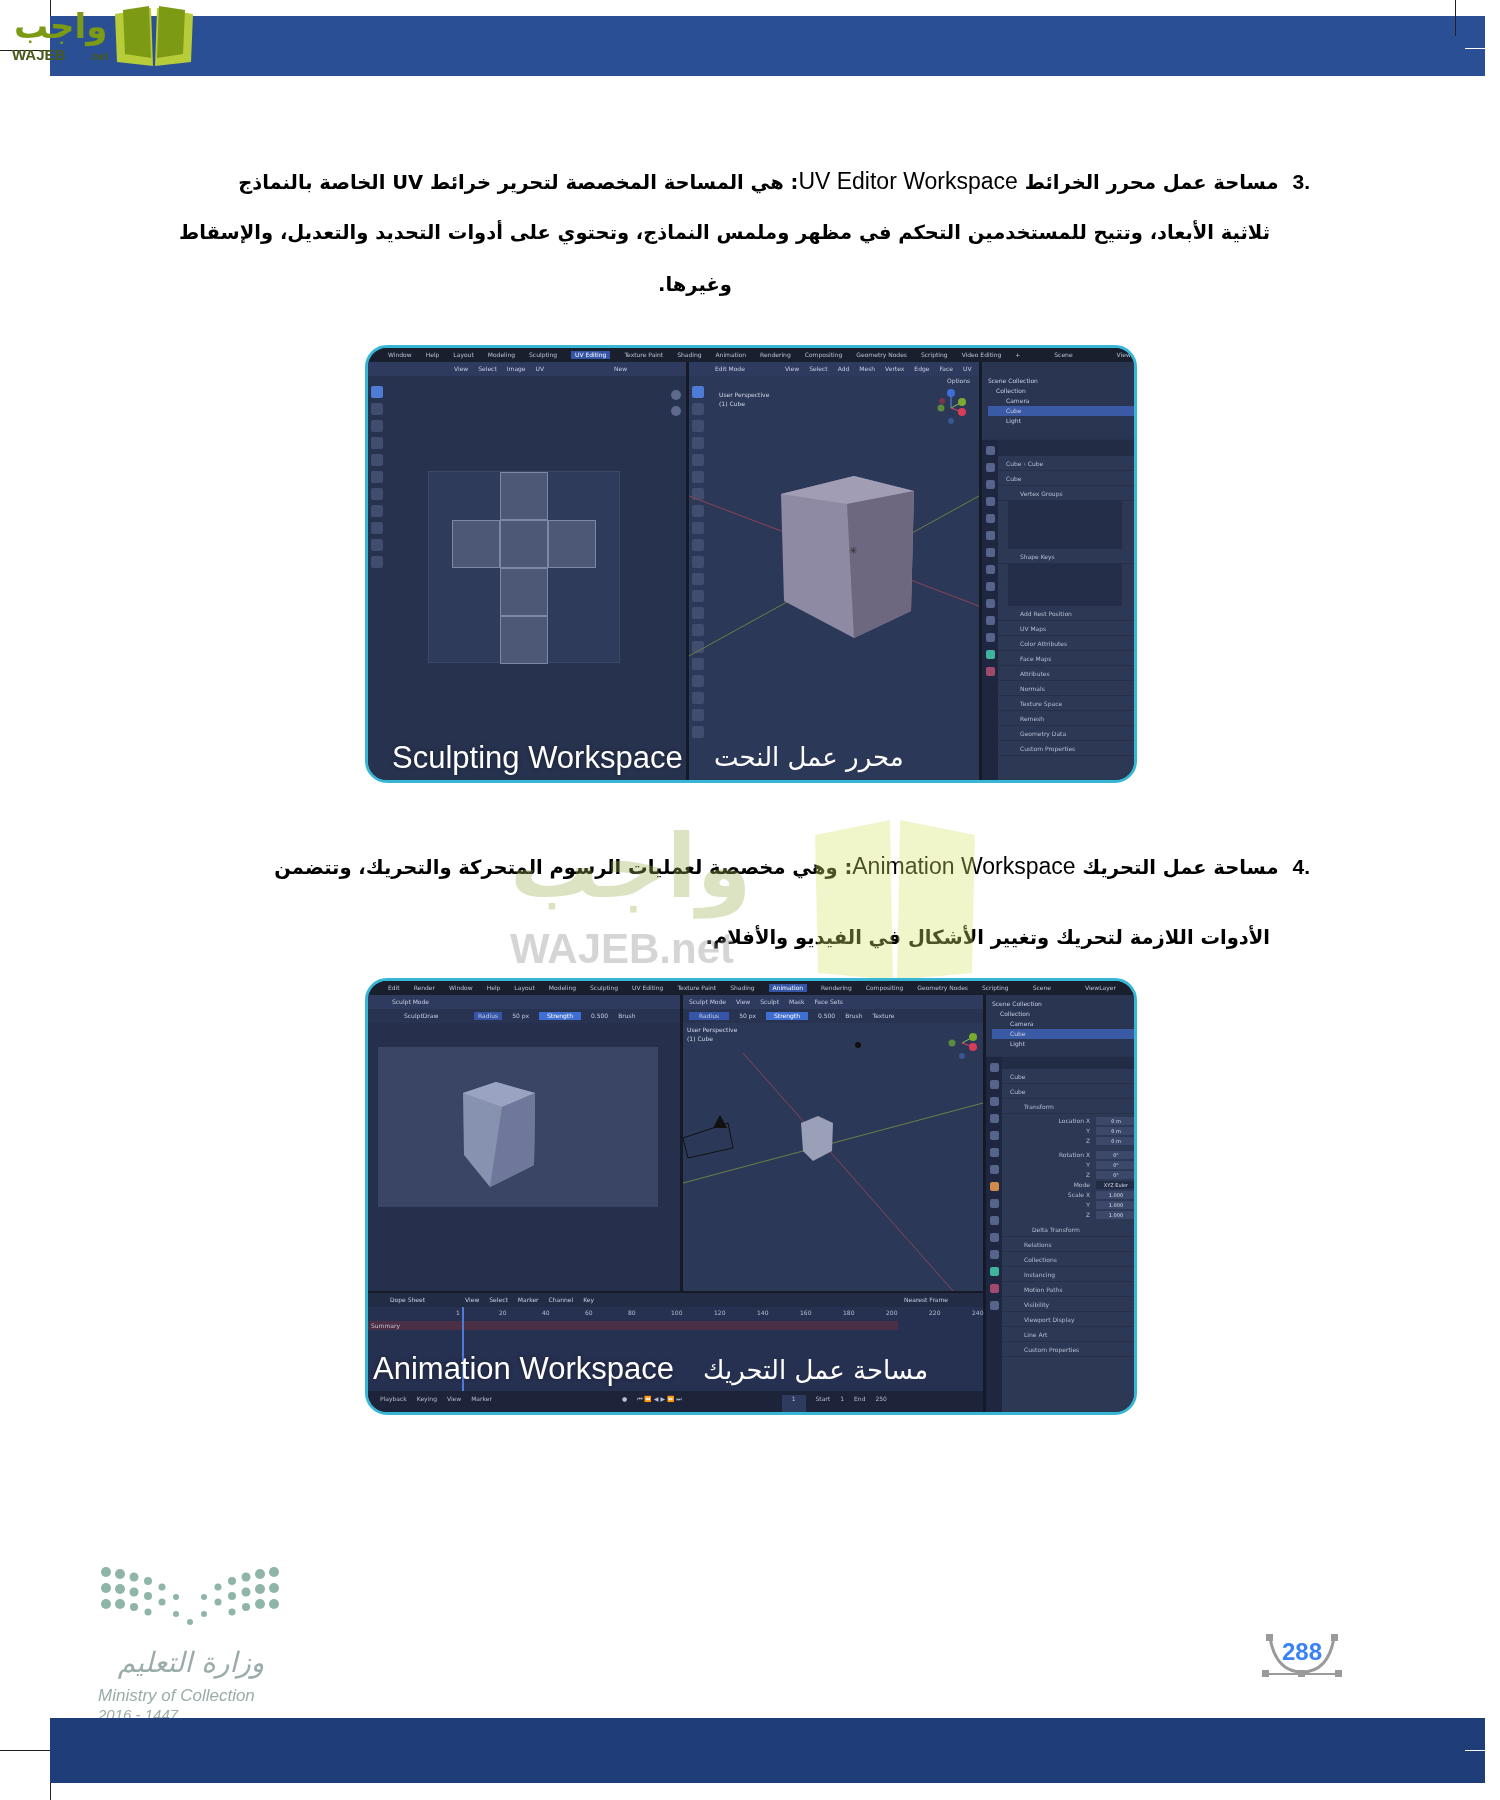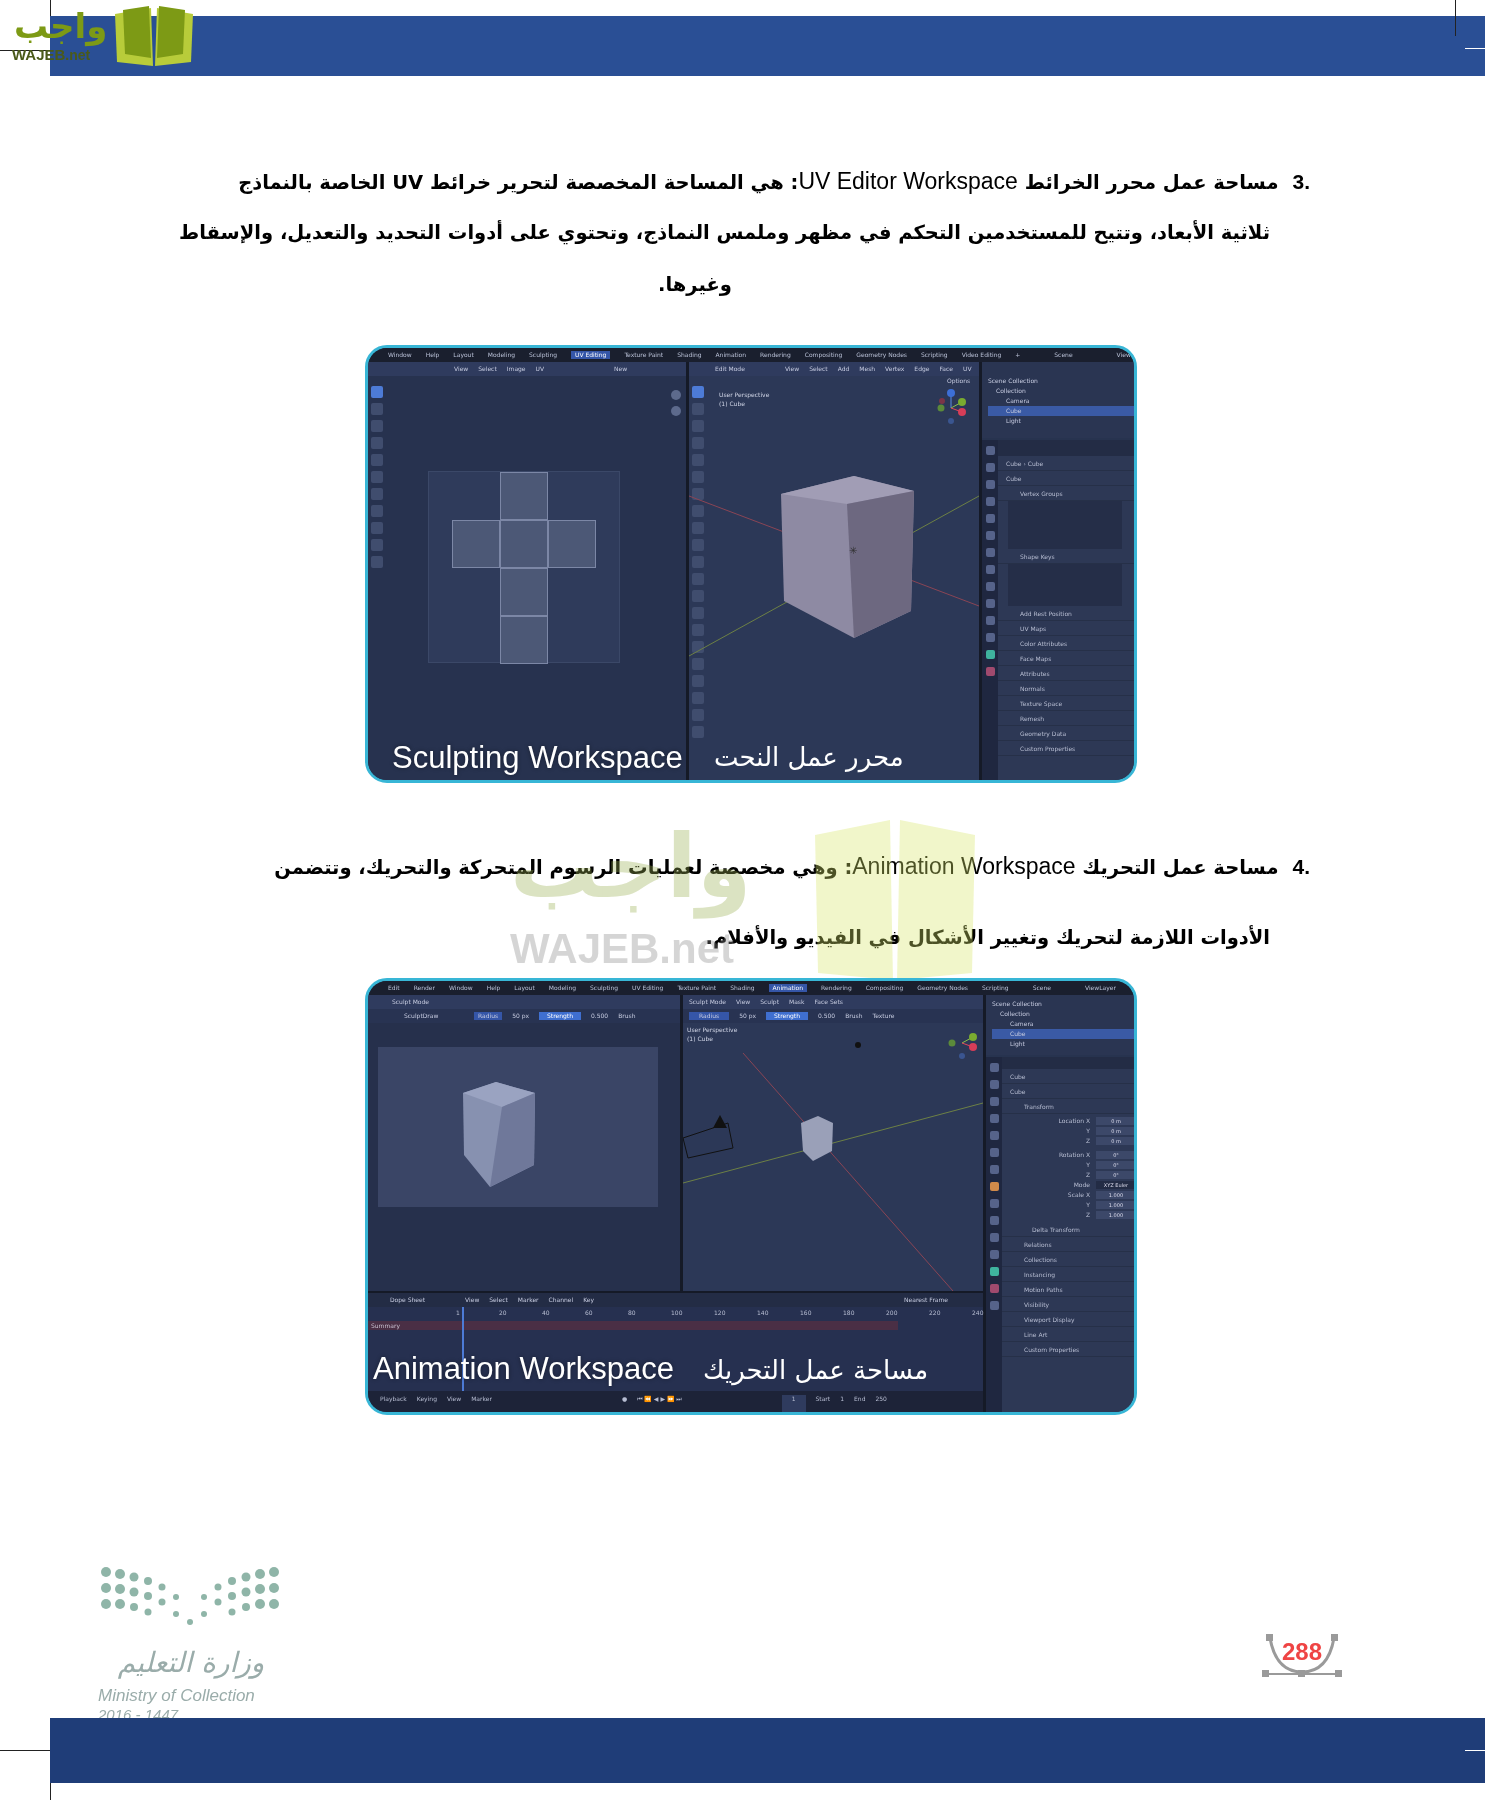--- a/index.html
+++ b/index.html
@@ -3,21 +3,21 @@
 <meta charset="utf-8">
 <style>
   * { box-sizing: border-box; margin: 0; padding: 0; }
   body { width: 1500px; height: 1800px; background: #ffffff; position: relative; overflow: hidden; font-family: "DejaVu Sans", sans-serif; }
   .top-band { position: absolute; left: 50px; top: 16px; width: 1435px; height: 60px; background: #2a4f95; }
   .bottom-band { position: absolute; left: 50px; top: 1718px; width: 1435px; height: 65px; background: #1f3d78; }
   .crop { position: absolute; background: #222; }
   .logo { position: absolute; left: 8px; top: 4px; width: 185px; height: 62px; }
   .logo-ar { position: absolute; left: 6px; top: 2px; font-size: 34px; font-weight: bold; color: #7d9a15; direction: rtl; font-family: "DejaVu Sans", sans-serif; }
   .logo-en { position: absolute; left: 4px; top: 42px; font-size: 15px; font-weight: bold; color: #4a5a1a; font-family: "Liberation Sans", sans-serif; }
-  .logo-en small { font-size: 14px; }
+  .logo-en small { font-size: 11px; padding-left: 24px; }
   .book { position: absolute; left: 105px; top: 2px; width: 82px; height: 62px; }
 
   .para { position: absolute; direction: rtl; text-align: right; color: #000000; font-family: "DejaVu Sans", sans-serif; font-weight: bold; font-size: 19.5px; line-height: 52px; }
   .para .num { font-family: "Liberation Sans", sans-serif; font-size: 21px; margin-left: 14px; }
   .para .en { font-family: "Liberation Sans", sans-serif; font-weight: normal; font-size: 23px; }
 
   .shot { position: absolute; border-radius: 22px; overflow: hidden; background: #27334f; border: 3px solid #38b6d6; }
   .bl-top { position: absolute; left: 0; top: 0; right: 0; height: 14px; background: #1a1f2e; display: flex; gap: 14px; font-family: "DejaVu Sans", sans-serif; font-size: 6px; color: #b9c0d6; padding: 3px 20px; white-space: nowrap; }
   .bl-top .active { background: #3556a8; color: #fff; padding: 0 4px; }
   .bl-hdr { position: absolute; height: 14px; background: #2f3b5e; display: flex; gap: 10px; font-size: 6px; color: #c6cbe0; padding: 3px 6px; white-space: nowrap; overflow: hidden; }
@@ -49,21 +49,21 @@
   .watermark { position: absolute; left: 500px; top: 815px; width: 480px; height: 170px; pointer-events: none; opacity: 0.35; }
   .wm-ar { position: absolute; left: 10px; top: 0px; font-size: 88px; font-weight: bold; color: #9bb054; font-family: "DejaVu Sans", sans-serif; }
   .wm-en { position: absolute; left: 10px; top: 110px; font-size: 42px; font-weight: bold; color: #8a8a8a; font-family: "Liberation Sans", sans-serif; }
   .wm-book { position: absolute; left: 310px; top: 0; width: 170px; height: 170px; }
 
   .moe { position: absolute; left: 96px; top: 1562px; width: 190px; height: 160px; font-style: italic; }
   .moe-ar { position: absolute; left: 0; top: 84px; font-size: 28px; color: #9aacaa; font-family: "DejaVu Sans", sans-serif; direction: rtl; width: 190px; text-align: center; }
   .moe-en { position: absolute; left: 2px; top: 124px; font-size: 17px; color: #9aacaa; font-family: "Liberation Sans", sans-serif; }
   .moe-year { position: absolute; left: 2px; top: 144px; font-size: 15px; color: #9aacaa; font-family: "Liberation Sans", sans-serif; }
   .page-num { position: absolute; left: 1262px; top: 1632px; width: 80px; height: 60px; }
-  .page-num span { position: absolute; left: 0; top: 6px; width: 80px; text-align: center; font-family: "Liberation Sans", sans-serif; font-weight: bold; font-size: 24px; color: #ef4444; }
+  .page-num span { position: absolute; left: 0; top: 6px; width: 80px; text-align: center; font-family: "Liberation Sans", sans-serif; font-weight: bold; font-size: 24px; color: #3b82f6; }
 </style>
 </head>
 <body>
 
 <div class="top-band"></div>
 <div class="crop" style="left:50px;top:0;width:1px;height:16px;"></div>
 <div class="crop" style="left:0;top:50px;width:50px;height:1px;"></div>
 <div class="crop" style="left:1455px;top:0;width:1px;height:36px;"></div>
 <div class="crop" style="left:1465px;top:48px;width:35px;height:1px;background:#fff;"></div>
 

